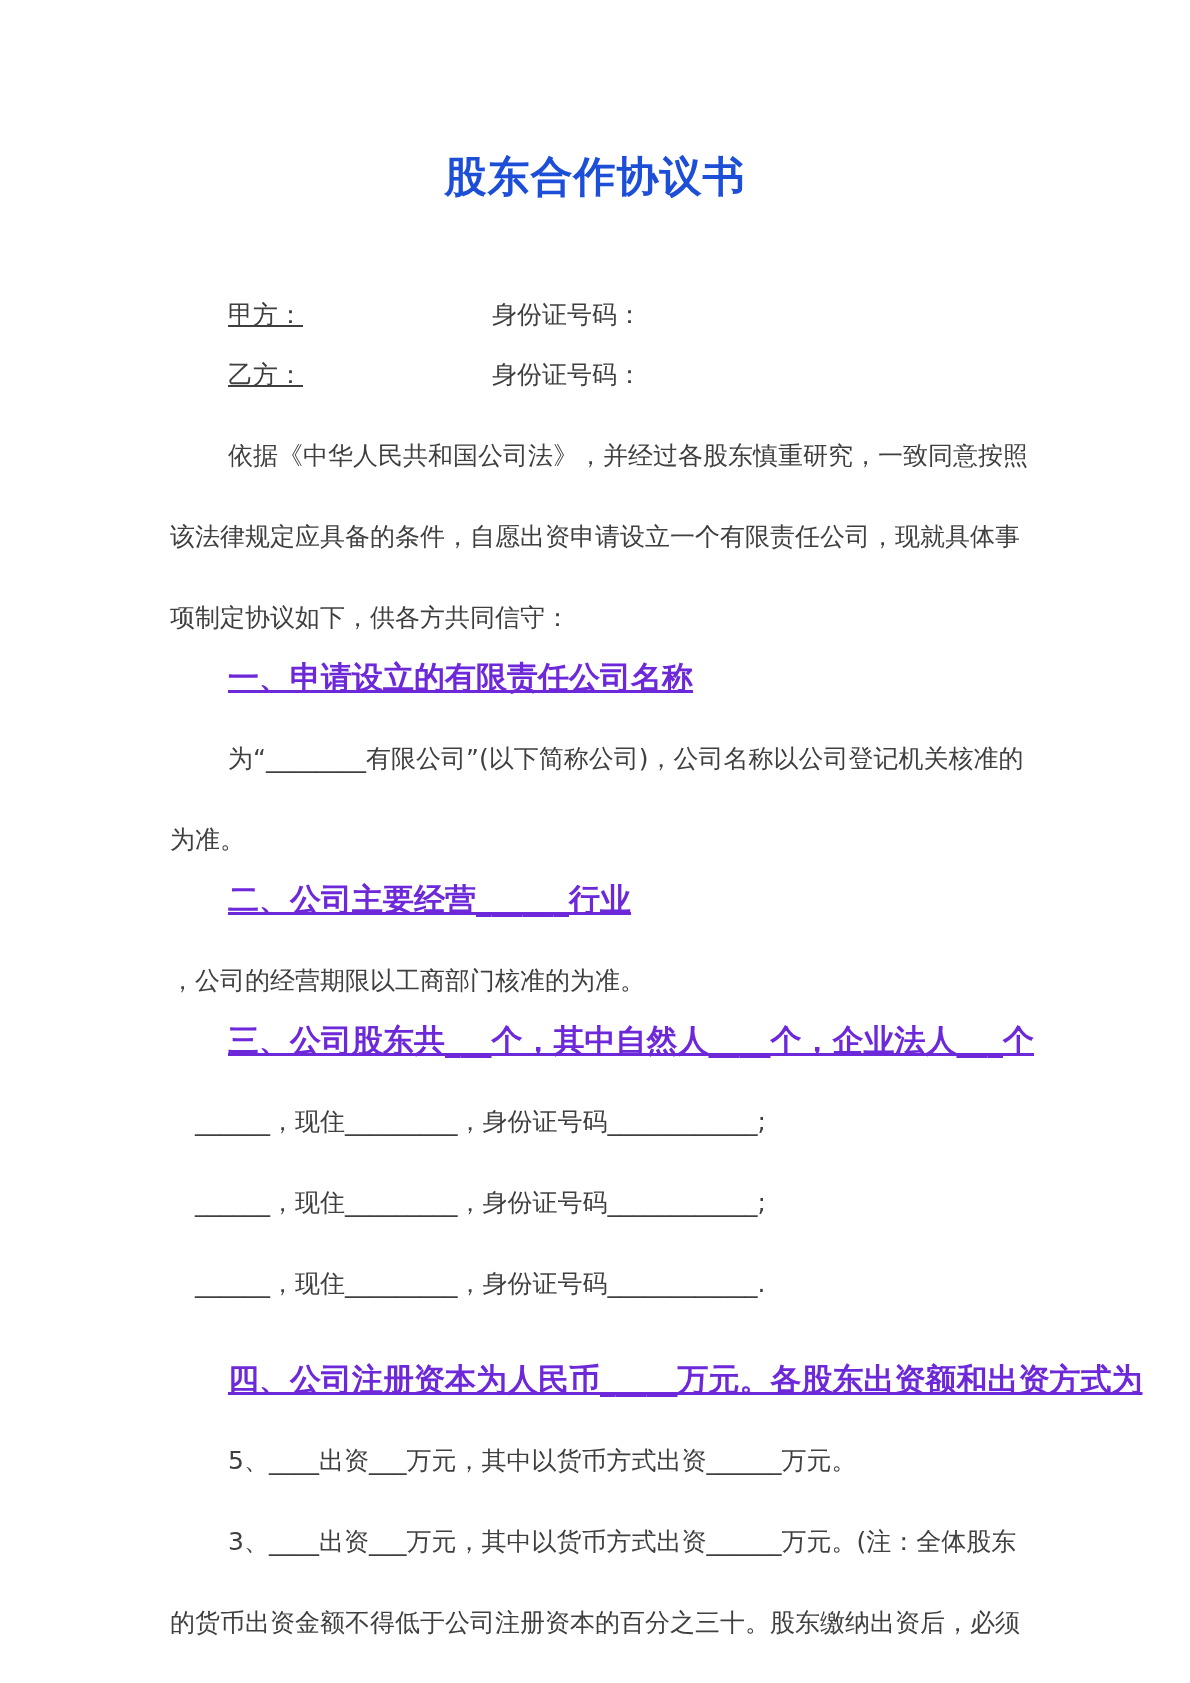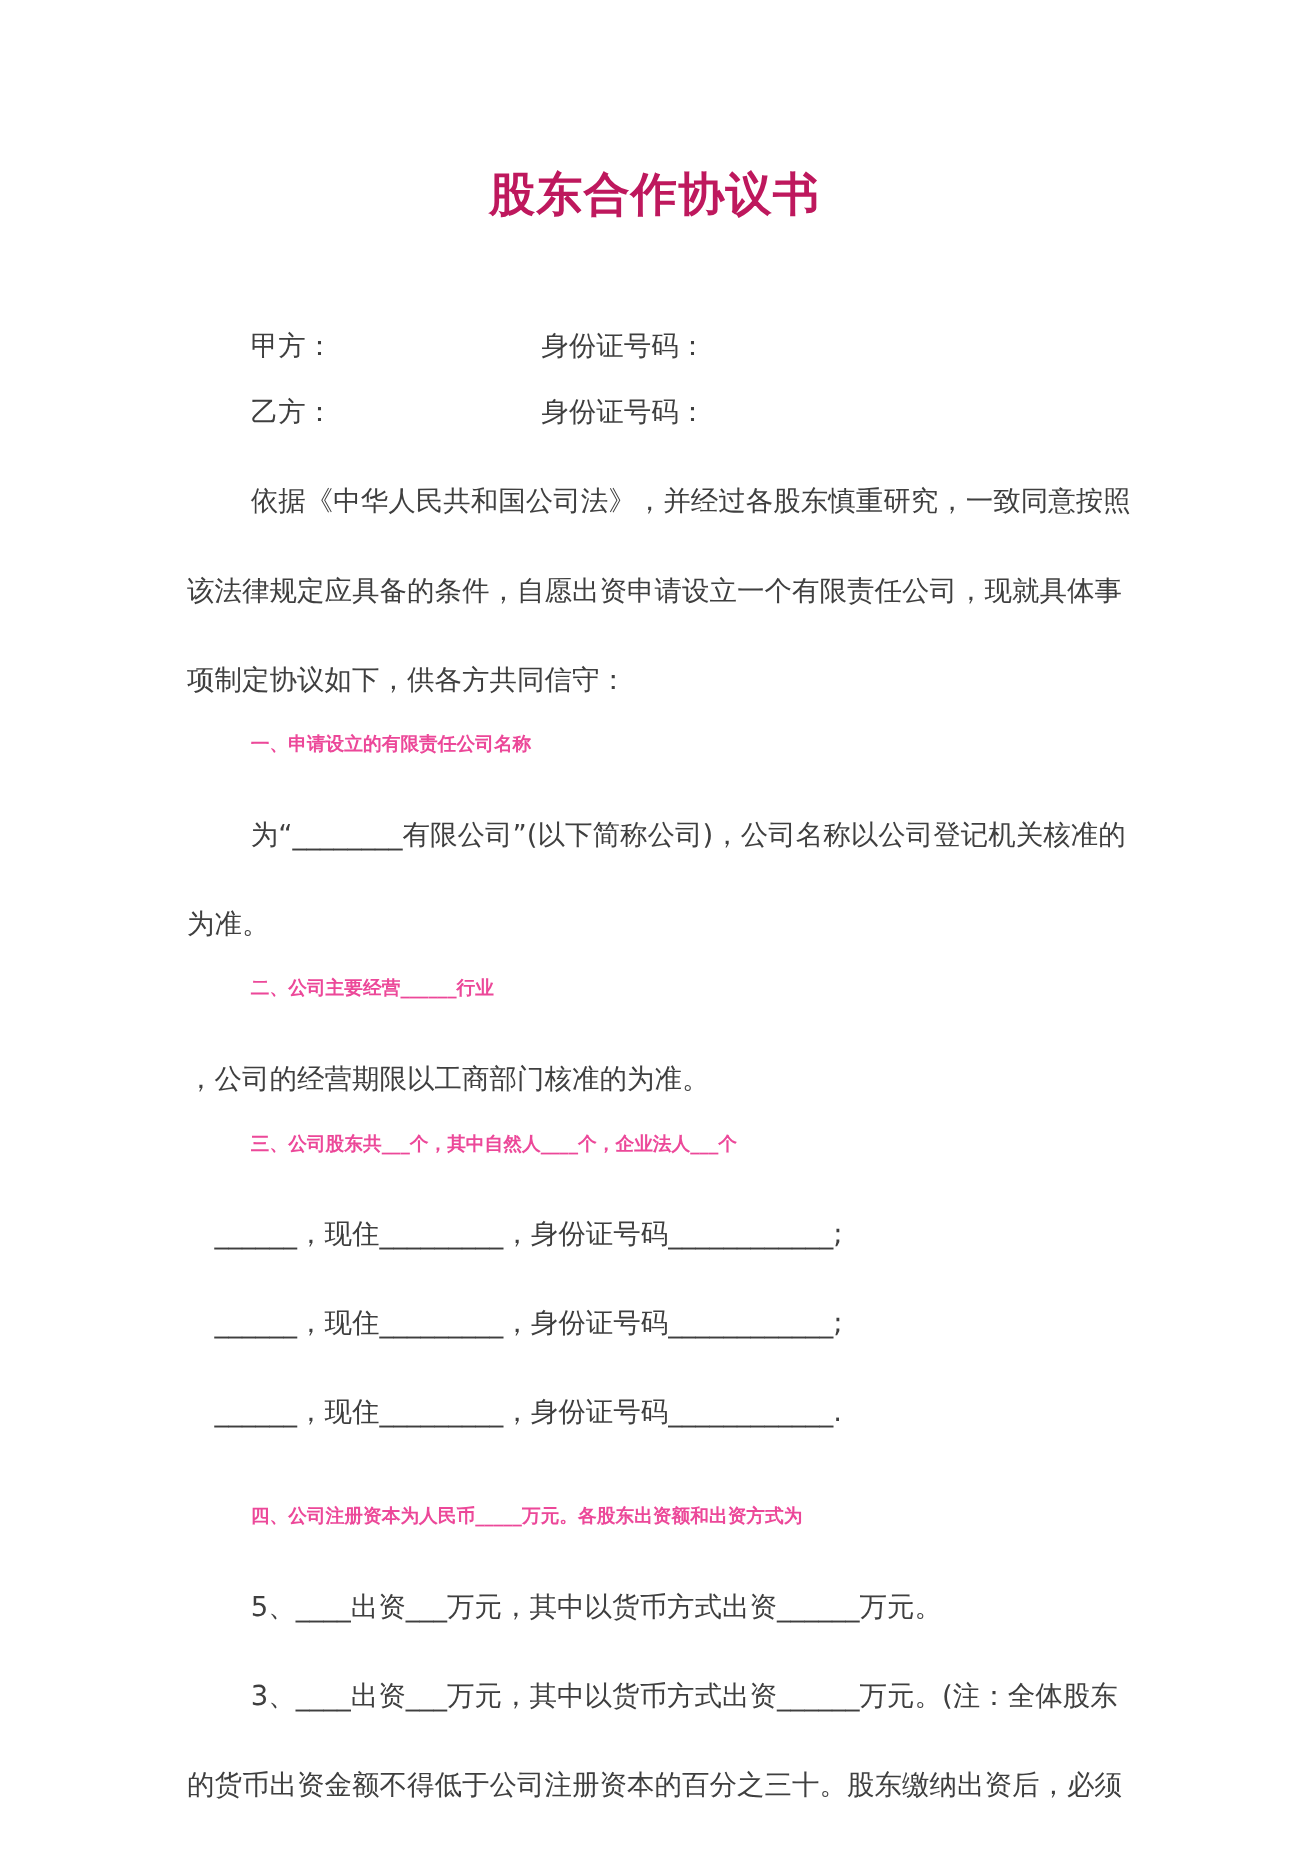--- a/index.html
+++ b/index.html
@@ -12,39 +12,40 @@
     color: #3f3f3f;
   }
   .content { padding: 0 170px; }
   .title {
     margin: 0 0 90px 0;
     padding-top: 152px;
     font-size: 42px;
     line-height: 50px;
     font-weight: 700;
     text-align: center;
-    color: #be185d;
+    color: #1d4ed8;
     letter-spacing: 1px;
   }
   .party-row {
     font-size: 25px;
     line-height: 45px;
     margin-bottom: 15px;
     padding-left: 58px;
     white-space: pre;
   }
-  .party-label { display: inline-block; min-width: 264px; }
+  .party-label { display: inline-block; min-width: 264px; text-decoration: underline; }
   .heading {
-    font-size: 17px;
+    font-size: 31px;
     line-height: 45px;
     font-weight: 700;
-    color: #ec4899;
+    color: #6d28d9;
     margin-bottom: 15px;
     padding-left: 58px;
     white-space: pre;
+    text-decoration: underline;
   }
   .heading.gap-before { margin-top: 51px; }
   .para { margin-bottom: 15px; }
   .para.item { margin-bottom: 20px; }
   .line {
     font-size: 25px;
     line-height: 45px;
     white-space: pre;
     margin-top: 36px;
   }

